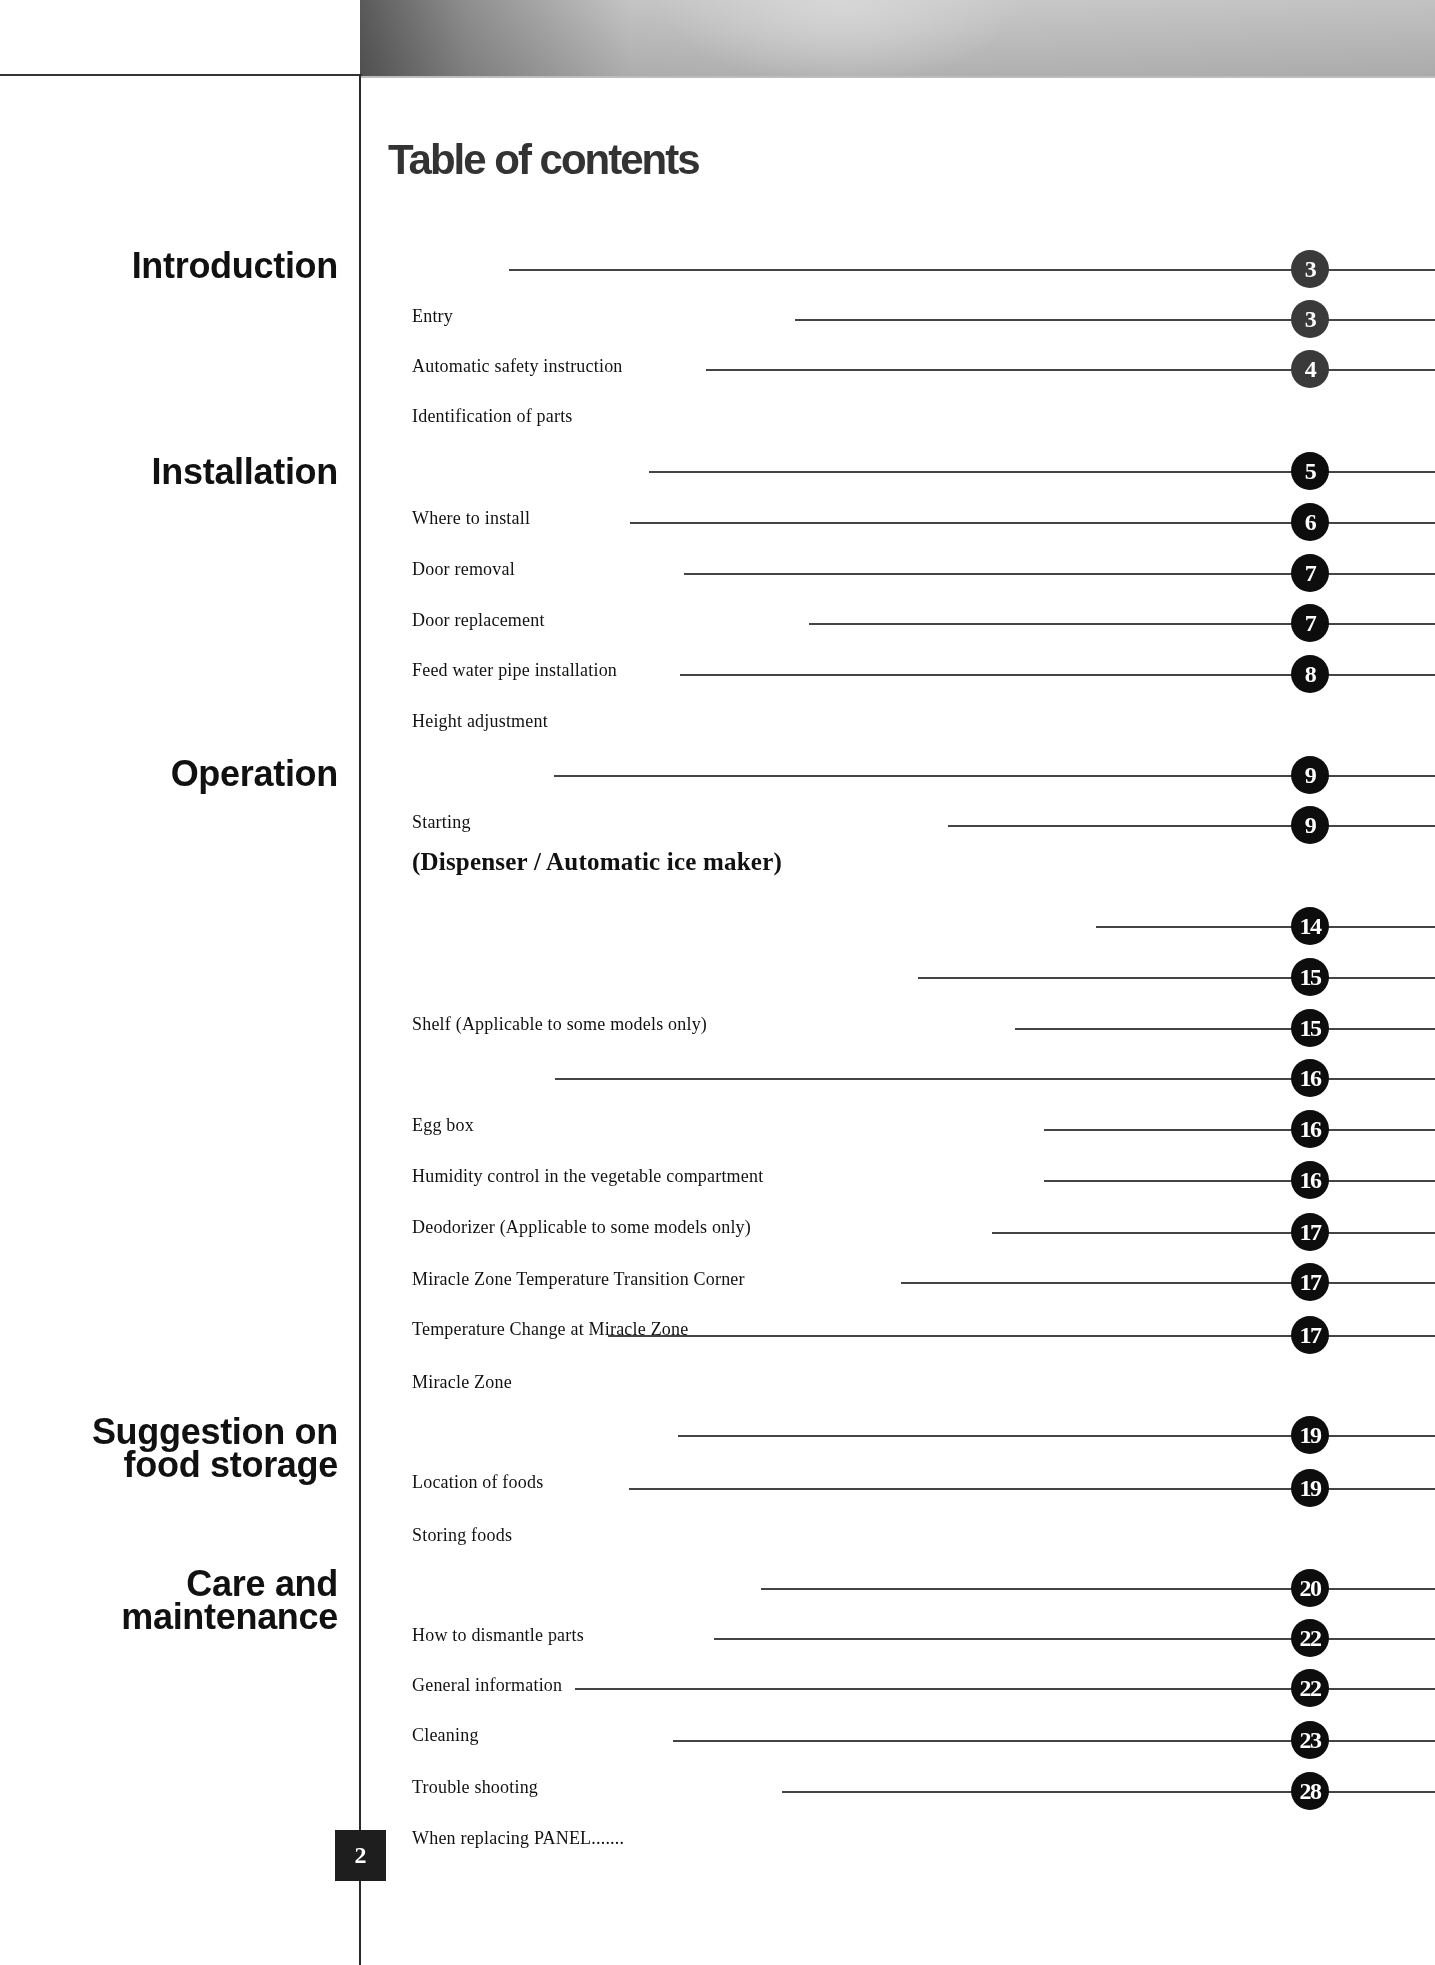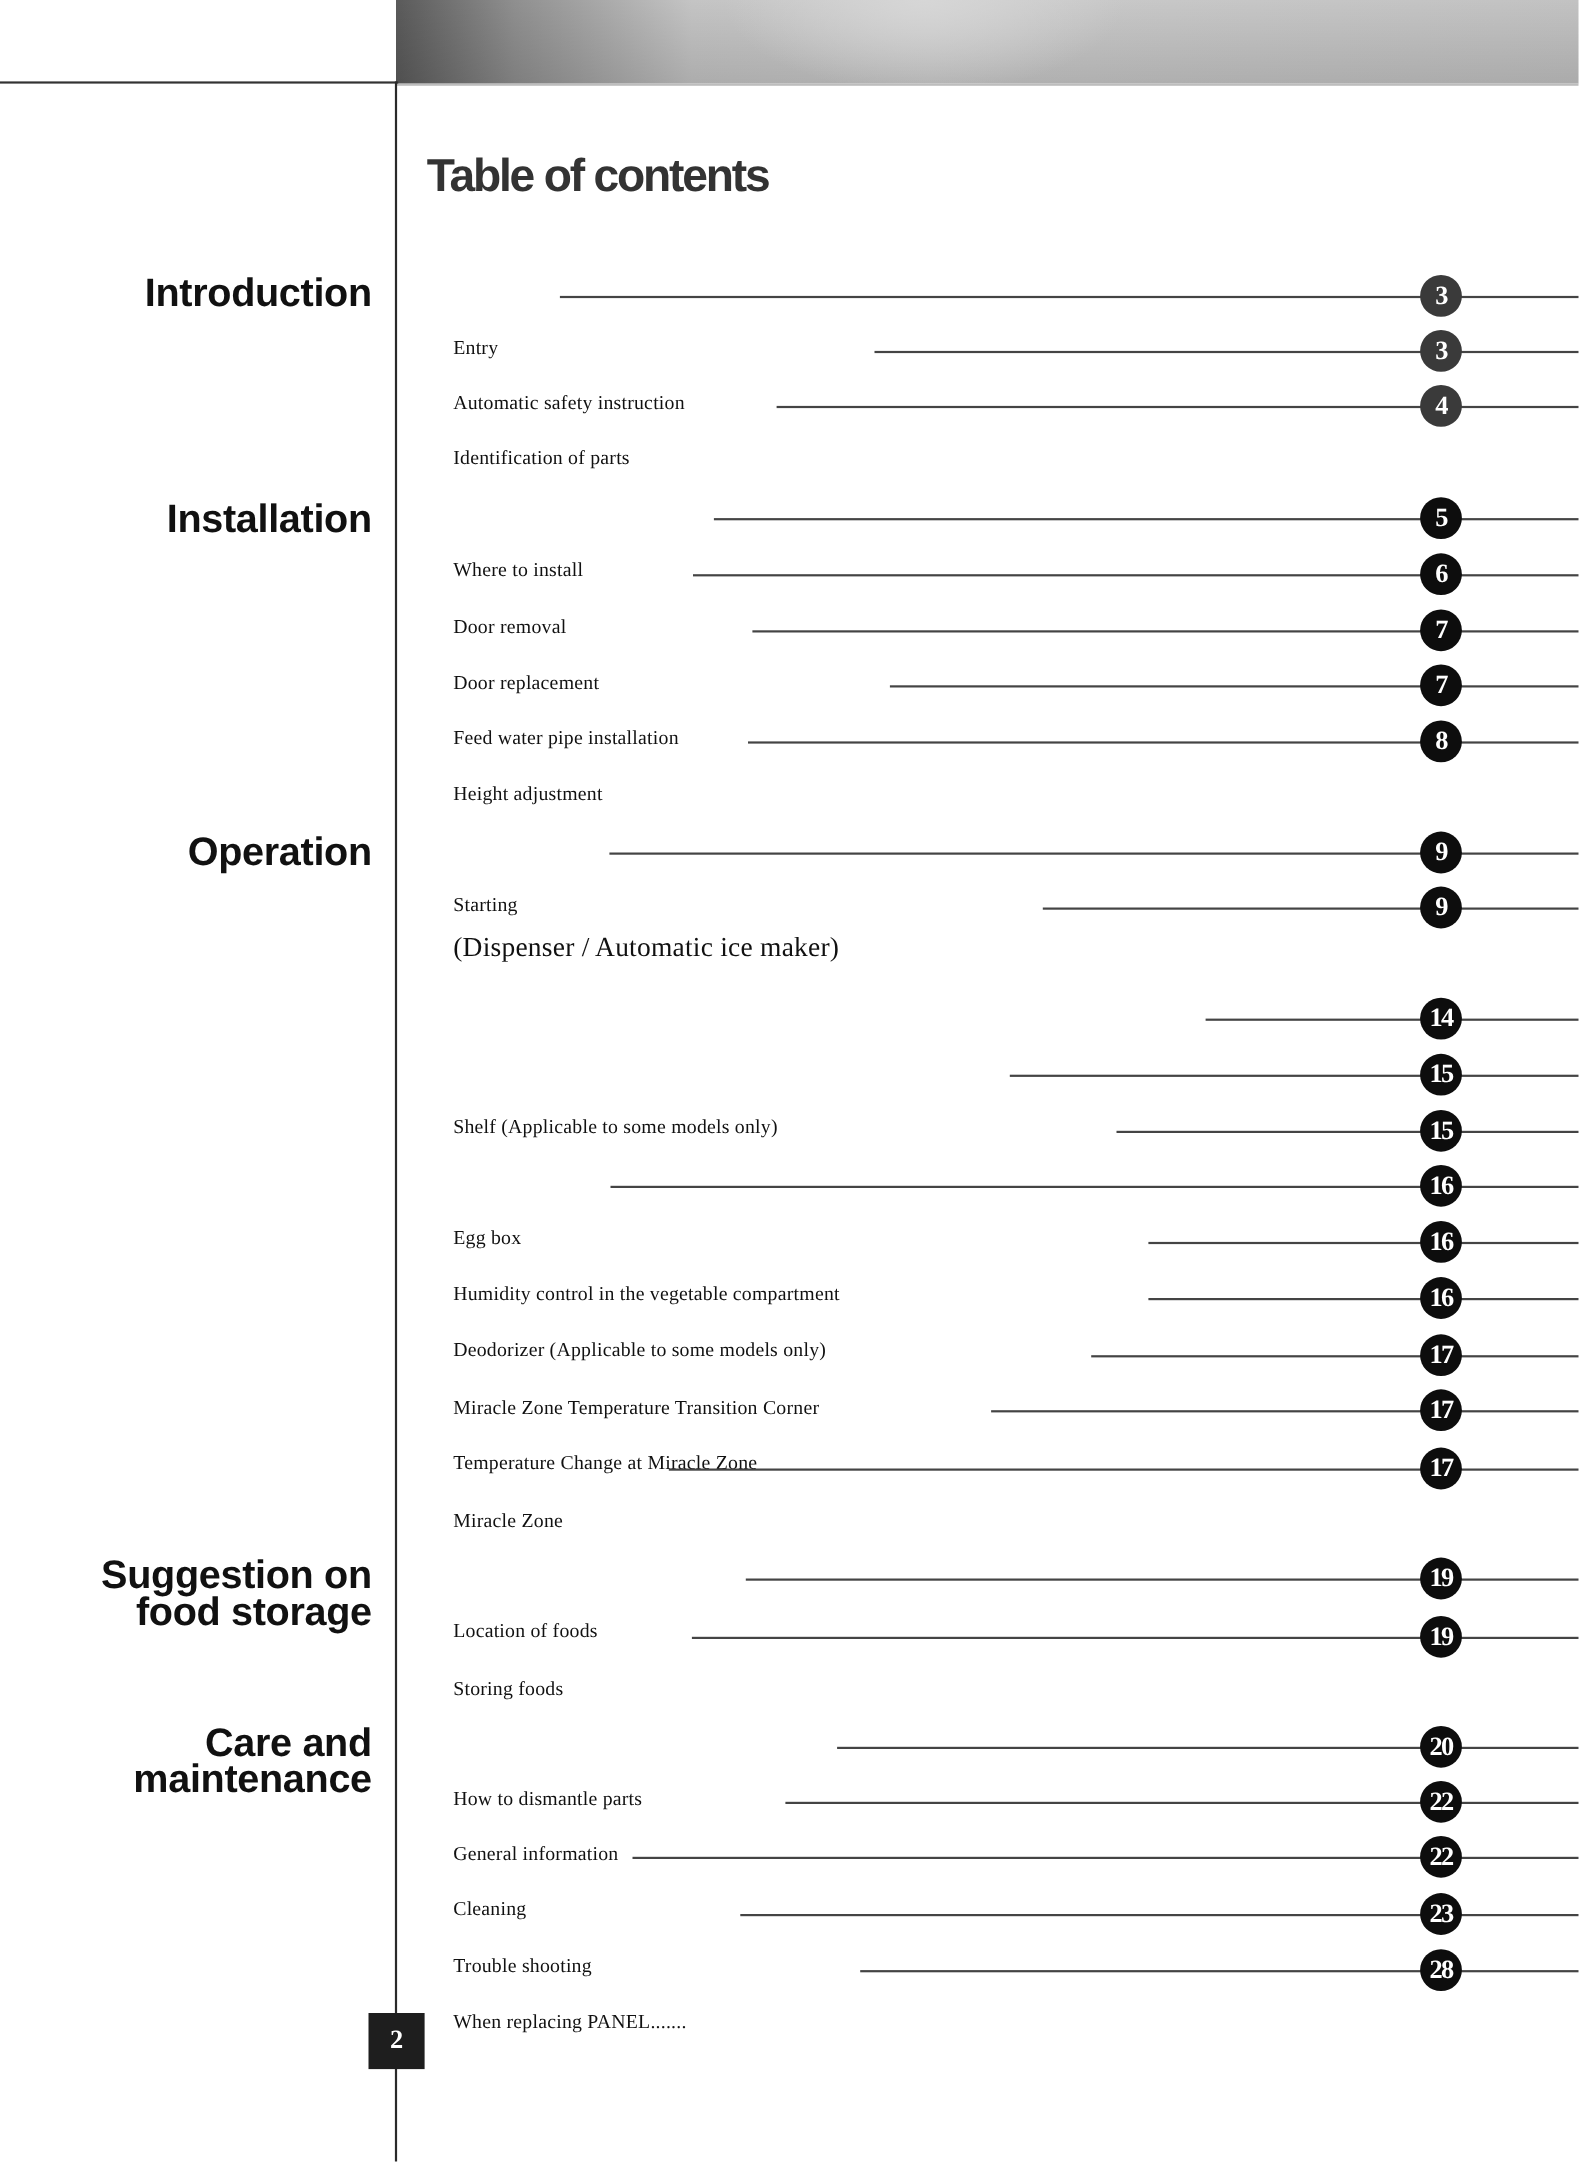--- a/index.html
+++ b/index.html
@@ -22,21 +22,21 @@
     position: absolute; right: 1097px; text-align: right; font-size: 36px; font-weight: bold;
     line-height: 33px; color: #111; letter-spacing: -0.3px; white-space: nowrap;
   }
   .entry { position: absolute; left: 412px; height: 40px; width: 1023px; }
   .entry-text {
     position: absolute; left: 0; top: 0; font-family: "Liberation Serif", serif; font-size: 18px;
     line-height: 32px; color: #111; white-space: nowrap; font-weight: normal; letter-spacing: 0.2px; margin-top: 48px;
   }
   .entry-sub {
     position: absolute; left: 0; top: 38px; font-family: "Liberation Serif", serif; font-size: 25px;
-    line-height: 32px; color: #111; white-space: nowrap; font-weight: normal; letter-spacing: 0.2px;
+    line-height: 32px; color: #111; white-space: nowrap; font-weight: bold; letter-spacing: 0.2px;
   }
   .leader { position: absolute; top: 17px; height: 2px; background: #444; right: 0; }
   .badge {
     position: absolute; left: 879px; top: -2px; width: 38px; height: 38px; border-radius: 50%;
     background: #0d0d0d; color: #fff; font-family: "Liberation Serif", serif; font-weight: bold;
     font-size: 24px; line-height: 38px; text-align: center; letter-spacing: -1.5px;
   }
   .badge.grey { background: #3a3a3a; }
   .page-number {
     position: absolute; left: 335px; top: 1830px; width: 51px; height: 51px; background: #1e1e1e;

